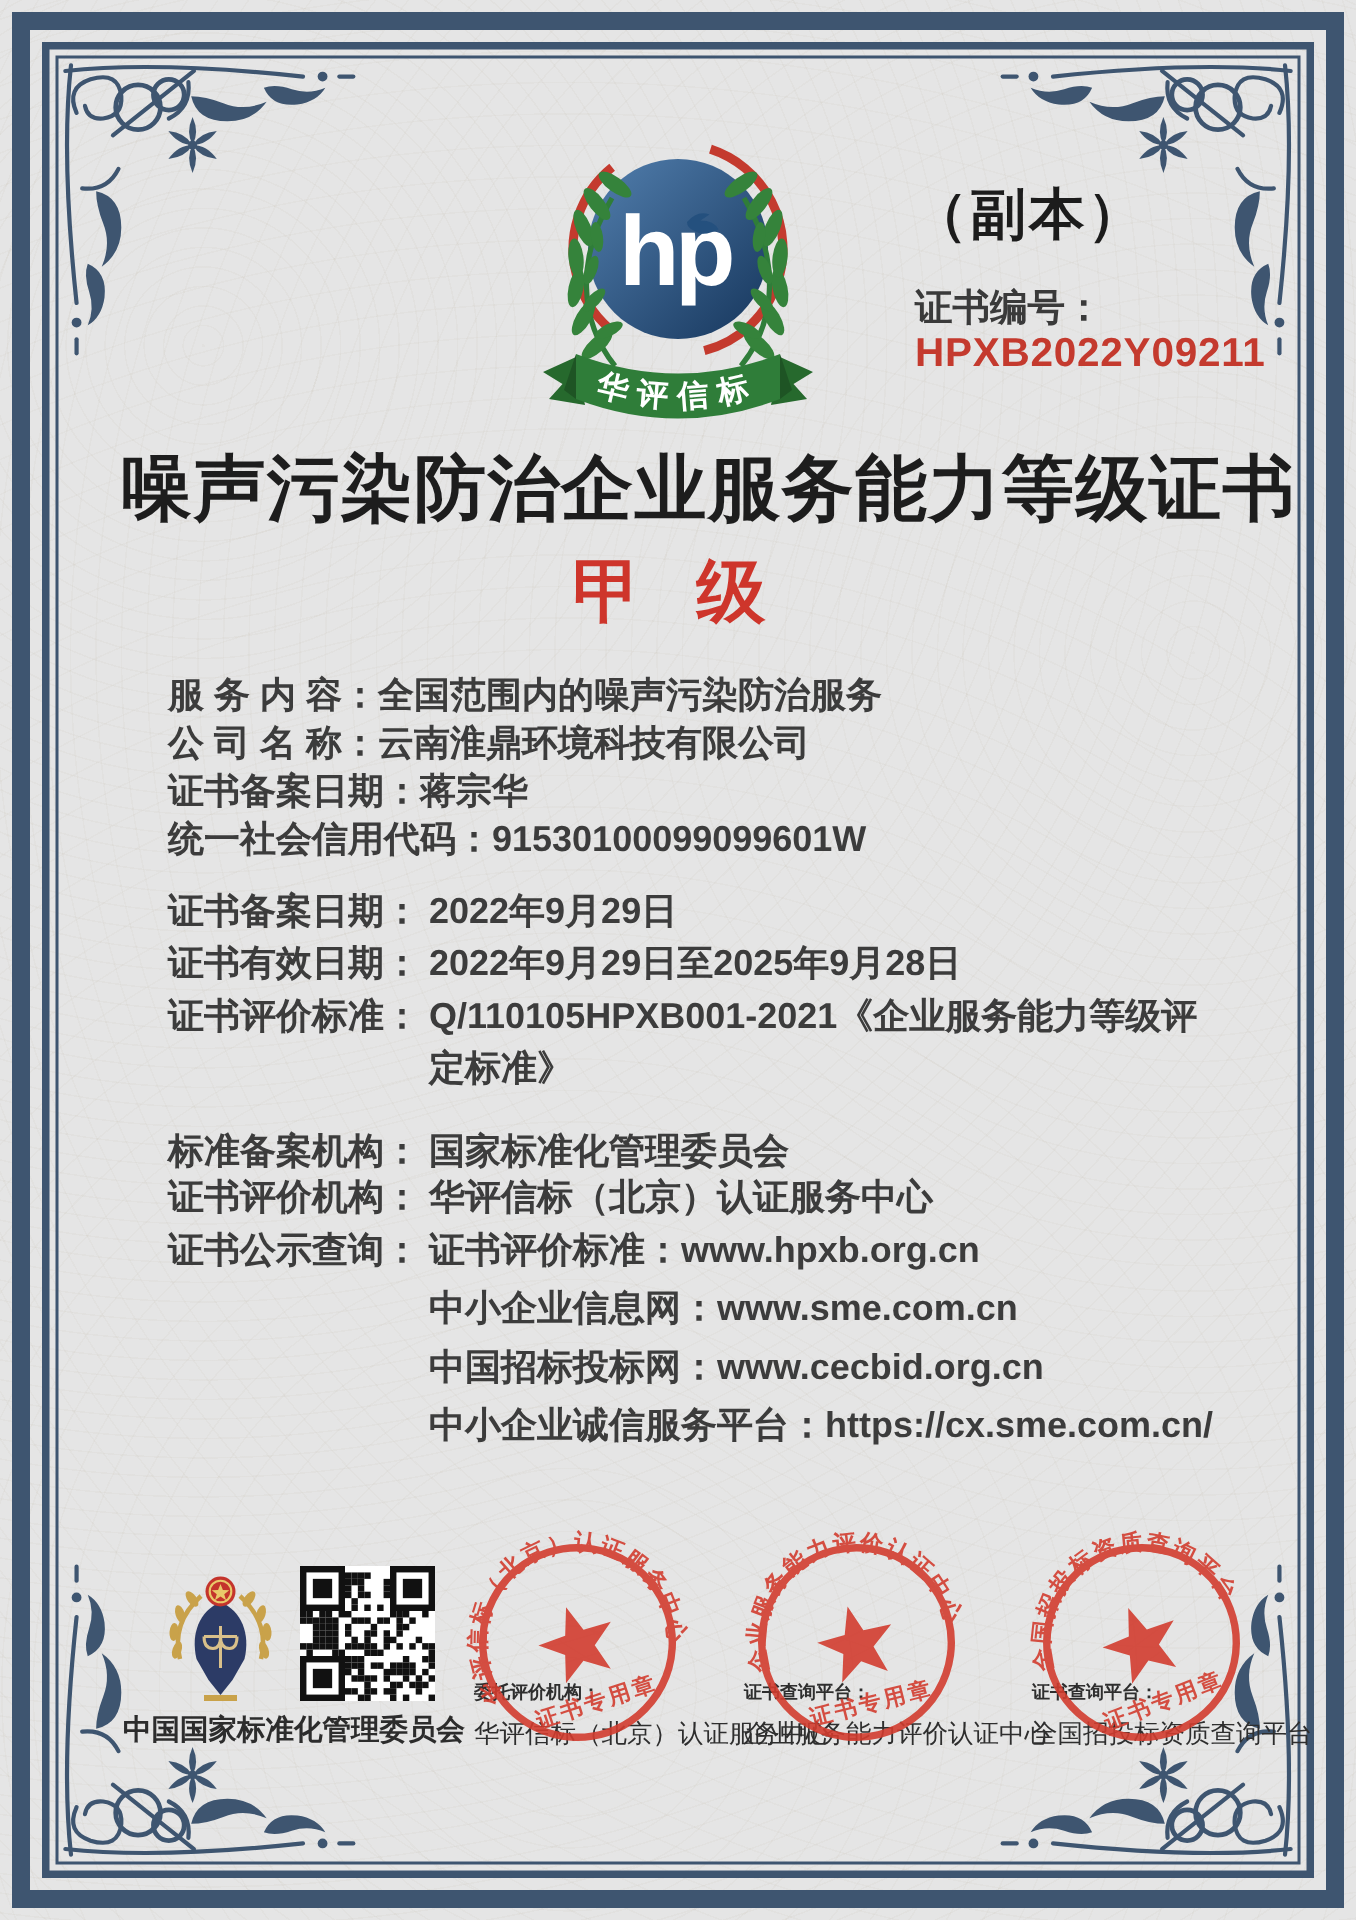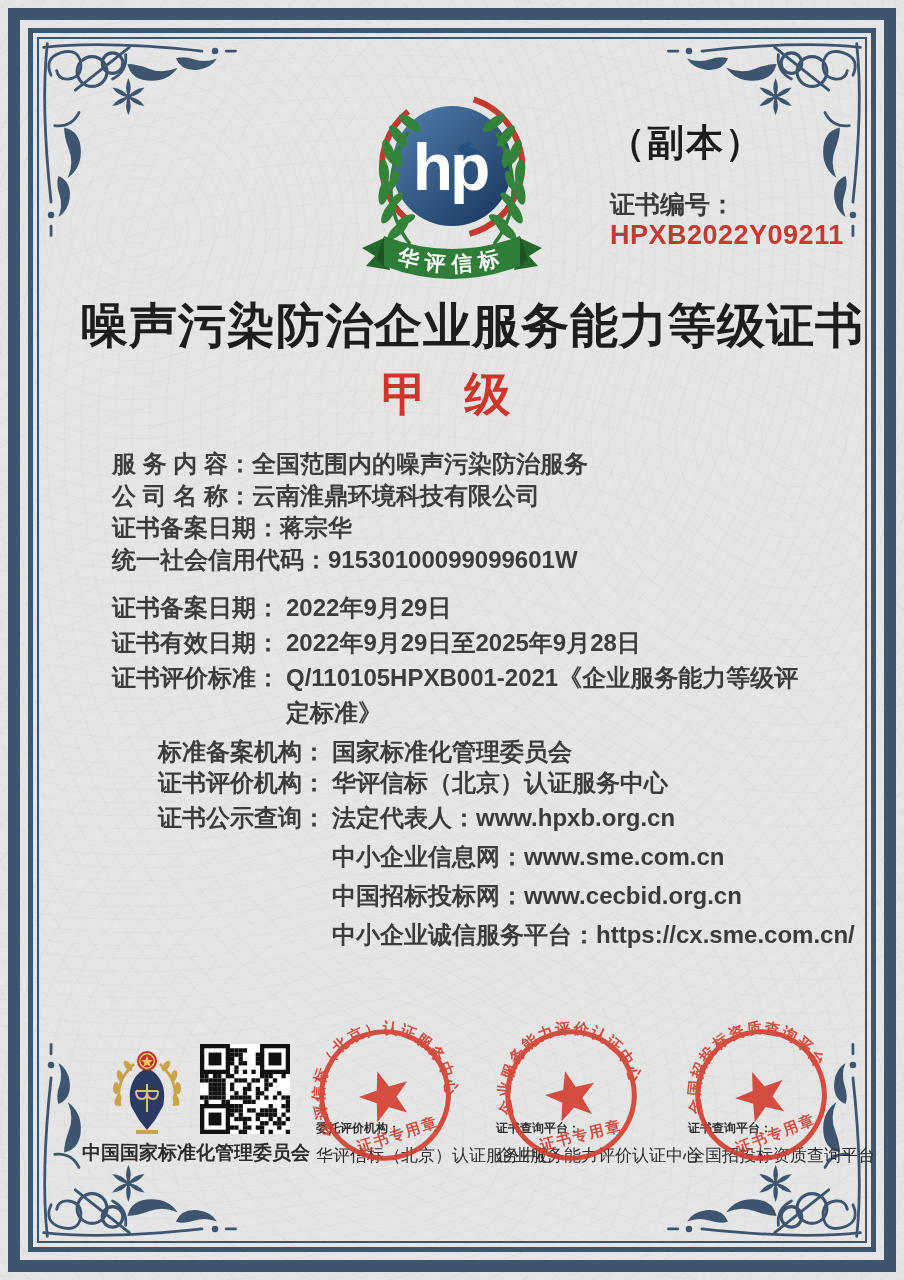--- a/index.html
+++ b/index.html
@@ -39,21 +39,21 @@
   .main-title{left:40px;right:40px;top:294px;text-align:right;font-size:48px;font-weight:800;color:#1d1d1d;letter-spacing:1px;}
   .grade{left:40px;right:40px;top:364px;text-align:center;font-size:46px;font-weight:700;color:#ce352b;letter-spacing:12px;}
   
   .block{left:112px;width:706px;font-size:24px;font-weight:700;color:var(--ink);}
   .block .row{display:flex;align-items:flex-start;}
   .row .lbl{white-space:pre;flex:0 0 auto;}
   .row .val{flex:1 1 auto;}
   .block1{top:448px;}  .block1 .row{line-height:32px;}
   .block2{top:590px;}  .block2 .row{line-height:35px;}
   .block2 .lbl{width:174px;}
-  .block3{top:736px;margin-left:46px;}  .block3 .row{line-height:31px;}
+  .block3{top:752px;}  .block3 .row{line-height:31px;}
   .block3 .row.wide{line-height:39px;align-items:center;}
   .block3 .lbl{width:174px;}
   
   .emblem{left:104px;top:1048px;width:86px;height:96px;}
   .qr{left:200px;top:1044px;width:90px;height:90px;}
   .sac-caption{left:82px;top:1140px;width:232px;text-align:left;font-size:19px;font-weight:700;color:#2c2c2c;}
   .seal{width:158px;height:158px;top:1016px;z-index:5;}
   .seal svg{opacity:.9;mix-blend-mode:multiply;}
   .seal.s0{left:306px;} .seal.s0 svg{transform:rotate(-18deg);}
   .seal.s1{left:492px;} .seal.s1 svg{transform:rotate(-14deg);}
@@ -226,21 +226,21 @@
     <div class="row">
         <span class="lbl">标准备案机构：</span>
         <span class="val">国家标准化管理委员会</span>
       </div>
     <div class="row">
         <span class="lbl">证书评价机构：</span>
         <span class="val">华评信标（北京）认证服务中心</span>
       </div>
     <div class="row wide">
         <span class="lbl">证书公示查询：</span>
-        <span class="val">法定代表人：www.hpxb.org.cn</span>
+        <span class="val">证书评价标准：www.hpxb.org.cn</span>
       </div>
     <div class="row wide">
         <span class="lbl"></span>
         <span class="val">中小企业信息网：www.sme.com.cn</span>
       </div>
     <div class="row wide">
         <span class="lbl"></span>
         <span class="val">中国招标投标网：www.cecbid.org.cn</span>
       </div>
     <div class="row wide">

